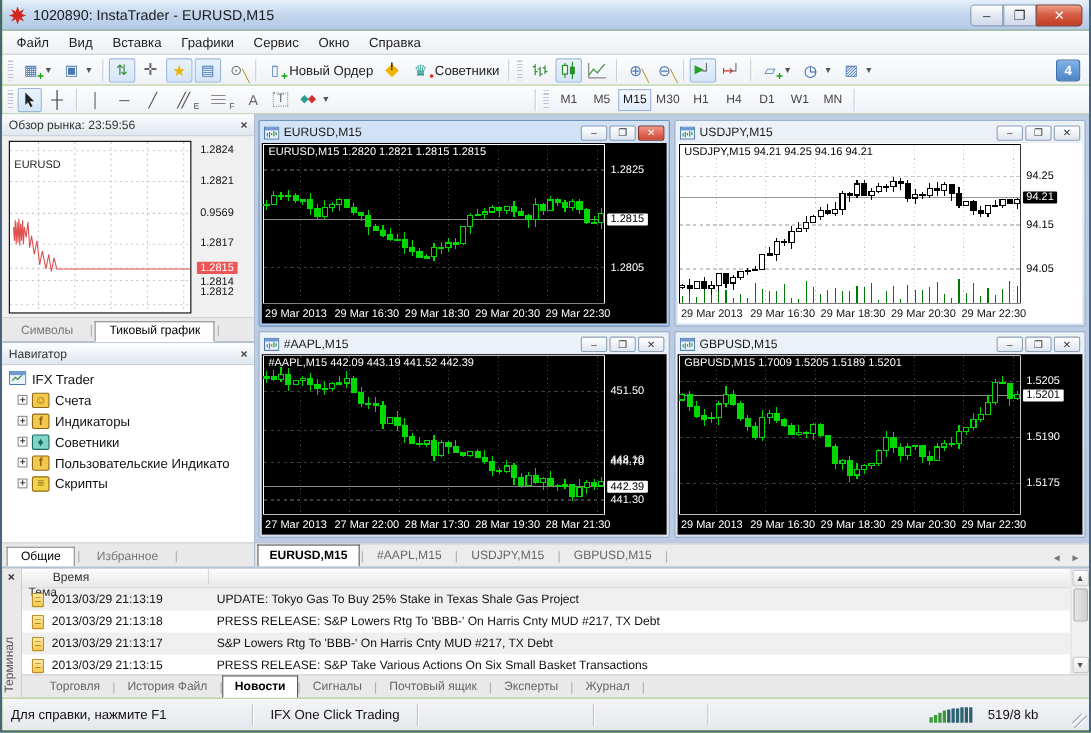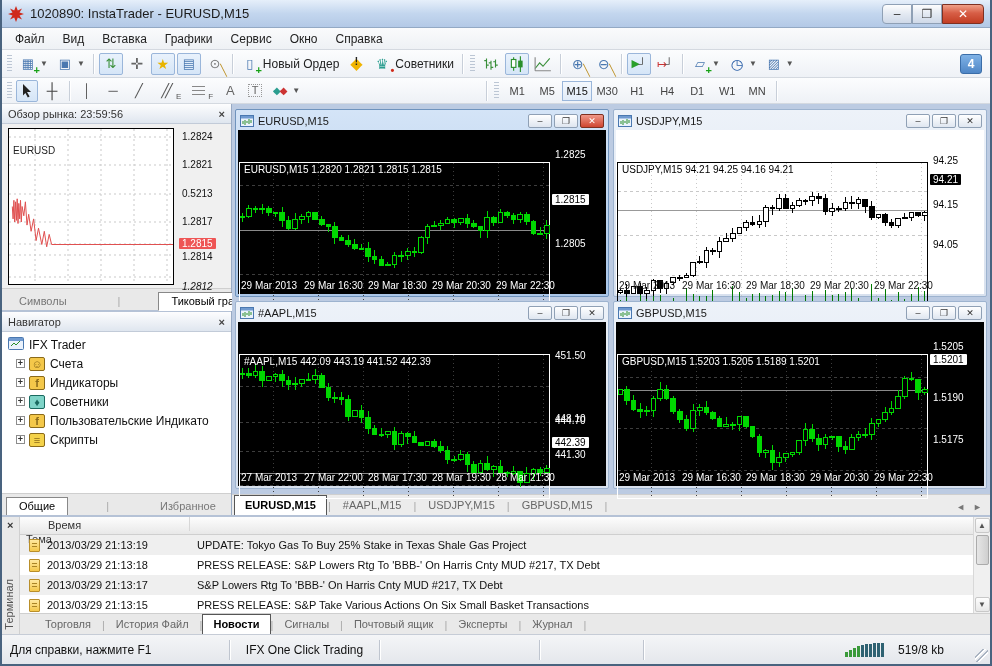--- a/index.html
+++ b/index.html
@@ -31,21 +31,21 @@
   .ico .ovc{position:absolute;left:0;right:0;top:1px;font-size:10px;font-weight:bold;color:#222;text-align:center;}
   .tf-btn{height:20px;min-width:30px;display:inline-flex;align-items:center;justify-content:center;font-size:11px;color:#444;border:1px solid transparent;margin:0;}
   .tf-btn.pressed{background:linear-gradient(#f4f8fd,#e2ecf8);border-color:#9ab6da;color:#111;}
   .notif{margin-left:auto;margin-right:6px;width:22px;height:20px;background:linear-gradient(#7fb2e6,#4f86c6);border:1px solid #3a6da8;border-radius:3px;color:#fff;font-size:12px;font-weight:bold;display:flex;align-items:center;justify-content:center;}
   
   .main{display:flex;height:411px;background:#bccbe2;}
   .leftcol{width:230px;flex:none;display:flex;flex-direction:column;border-right:1px solid #98aac4;background:#f0f0f0;}
   .panel{display:flex;flex-direction:column;border-bottom:2px solid #b5c2d6;background:#f0f0f0;}
   .panel-hd{height:20px;background:linear-gradient(#fdfdfe,#dfe6ef);border-bottom:1px solid #c2cbd8;display:flex;align-items:center;padding:0 6px;font-size:11px;color:#333;}
   .panel-hd .x{margin-left:auto;font-size:11px;font-weight:bold;color:#444;}
-  .panel-tabs{height:22px;display:flex;align-items:flex-end;background:#e9e9e9;border-top:1px solid #cfcfcf;font-size:11px;color:#777;padding-left:4px;gap:36px;}
+  .panel-tabs{height:22px;display:flex;align-items:flex-end;background:#e9e9e9;border-top:1px solid #cfcfcf;font-size:11px;color:#777;padding-left:4px;}
   .ptab{padding:2px 12px 3px;border:1px solid transparent;margin-bottom:-1px;white-space:nowrap;}
   .ptab.active{background:#fff;border-color:#888;border-bottom-color:#fff;color:#000;box-shadow:0 -1px 0 #fff inset;}
   .ptab-sep{color:#aaa;padding:2px 2px 3px;}
   
   .mw{height:208px;}
   .mw-chart{flex:1;position:relative;background:#f0f0f0;}
   .mw-plot{position:absolute;left:6px;top:4px;width:166px;height:157px;background:#fff;border:1px solid #000;}
   .mw-plot svg{display:block;}
   .mw-sym{position:absolute;left:4px;top:16px;font-size:10px;color:#222;}
   .mw-axis{position:absolute;left:176px;top:4px;width:52px;height:157px;}
@@ -65,21 +65,21 @@
   .cwin.active{background:linear-gradient(#d4e4f7,#aac6e8);border-color:#6f93bd;}
   .cwin.inactive{background:linear-gradient(#edf2f9,#d8e1ee);}
   .cw-title{height:18px;display:flex;align-items:center;font-size:11px;color:#1a1a1a;padding:0 2px;}
   .cw-title .cw-label{flex:1;white-space:nowrap;overflow:hidden;}
   .cw-icon{width:14px;height:12px;margin-right:4px;flex:none;}
   .cwb{width:24px;height:14px;border:1px solid #8fa0b5;background:linear-gradient(#fff,#dfe6f0);display:inline-flex;align-items:center;justify-content:center;font-size:9px;color:#333;margin-left:2px;border-radius:2px;line-height:1;}
   .cwb.close-active{background:linear-gradient(#f0988a,#cf4530);color:#fff;border-color:#7e3021;font-weight:bold;}
   .cw-body{position:relative;height:164px;}
   .cw-body.dark{background:#000;}
   .cw-body.light{background:#fff;}
-  .plot{position:absolute;left:1px;top:1px;margin-top:31px;}
+  .plot{position:absolute;left:1px;top:1px;}
   .plot svg{display:block;}
   .ohlc{position:absolute;left:5px;top:2px;font-size:10px;white-space:nowrap;}
   .axiscol{position:absolute;top:1px;right:0;width:56px;height:146px;font-size:10px;}
   .axiscol .al{position:absolute;left:5px;line-height:11px;}
   .axiscol .al.cur{padding:0 3px;left:2px;border-radius:1px;}
   .timesrow{position:absolute;left:1px;bottom:1px;height:15px;font-size:10px;}
   .timesrow .tl{position:absolute;top:2px;white-space:nowrap;}
   
   .chart-tabbar{position:absolute;left:0;right:0;bottom:0;height:21px;background:#ececec;border-top:1px solid #cfcfcf;display:flex;align-items:flex-end;font-size:11px;color:#666;padding-left:2px;}
   .ctab{padding:3px 10px;white-space:nowrap;border:1px solid transparent;}
@@ -340,25 +340,25 @@
                 <line x1="0" y1="115" x2="164" y2="115" stroke="#c9c9c9" stroke-dasharray="2 3"></line>
                 <line x1="0" y1="126" x2="164" y2="126" stroke="#c9c9c9" stroke-dasharray="2 3"></line>
                 <line x1="0" y1="148" x2="164" y2="148" stroke="#c9c9c9" stroke-dasharray="2 3"></line>
                 <polyline points="3.3,77.5 4.1,89.9 4.9,71.3 5.7,93.0 6.6,72.8 7.4,91.4 8.2,69.8 9.0,94.5 9.8,74.4 10.7,89.9 11.5,71.3 12.3,93.0 13.1,77.5 14.8,86.8 16.4,72.8 18.0,96.1 19.7,85.3 22.1,102.3 24.6,89.9 27.1,111.6 29.5,99.2 32.8,115.5 35.3,102.3 37.7,117.8 40.2,105.4 42.6,115.5 164.0,115.5" fill="none" stroke="#e05050" stroke-width="1"></polyline>
               </svg>
             <span class="mw-sym">EURUSD</span>
           </div>
           <div class="mw-axis" id="mw-axis">
               <div class="al" style="top: 3px;">1.2824</div>
               <div class="al" style="top: 31px;">1.2821</div>
-              <div class="al" style="top: 60px;">0.5213</div>
+              <div class="al" style="top: 60px;">0.9569</div>
               <div class="al" style="top: 88px;">1.2817</div>
               <div class="al red" style="top: 110px;">1.2815</div>
               <div class="al" style="top: 123px;">1.2814</div>
-              <div class="al" style="top: 153px; font-style: italic;">1.2812</div>
+              <div class="al" style="top: 132px;">1.2812</div>
             </div>
         </div>
         <div class="panel-tabs" id="mw-tabs">
             <span class="ptab">Символы</span>
             <span class="ptab-sep">|</span>
             <span class="ptab active">Тиковый график</span>
             <span class="ptab-sep">|</span>
           </div>
       </div>
 
@@ -997,21 +997,21 @@
                 <rect x="278.9" y="42.7" width="4.6" height="11.5" fill="#000" stroke="#00d800"></rect>
                 <line x1="287.8" y1="21.9" x2="287.8" y2="44.8" stroke="#00d800"></line>
                 <rect x="285.5" y="24.5" width="4.6" height="18.2" fill="#000" stroke="#00d800"></rect>
                 <line x1="294.5" y1="18.4" x2="294.5" y2="26.5" stroke="#00d800"></line>
                 <rect x="292.1" y="24.5" width="4.6" height="1.0" fill="#00d800" stroke="#00d800"></rect>
                 <line x1="301.1" y1="24.8" x2="301.1" y2="46.0" stroke="#00d800"></line>
                 <rect x="298.8" y="25.4" width="4.6" height="13.5" fill="#00d800" stroke="#00d800"></rect>
                 <line x1="307.7" y1="32.5" x2="307.7" y2="40.9" stroke="#00d800"></line>
                 <rect x="305.4" y="35.5" width="4.6" height="3.4" fill="#000" stroke="#00d800"></rect>
               </svg>
-              <div class="ohlc" style="color: rgb(255, 255, 255);">GBPUSD,M15 1.5203 1.5205 1.5189 1.5201</div>
+              <div class="ohlc" style="color: rgb(255, 255, 255);">GBPUSD,M15 1.7009 1.5205 1.5189 1.5201</div>
             </div>
             <div class="axiscol">
               <div class="al" style="top: 18px; color: rgb(255, 255, 255);">1.5205</div>
               <div class="al cur" style="top: 31px; color: rgb(0, 0, 0); background: rgb(255, 255, 255);">1.5201</div>
               <div class="al" style="top: 69px; color: rgb(255, 255, 255);">1.5190</div>
               <div class="al" style="top: 111px; color: rgb(255, 255, 255);">1.5175</div>
             </div>
             <div class="timesrow" style="width: 311px;">
               <span class="tl" style="left: 2px; color: rgb(255, 255, 255);">29 Mar 2013</span>
               <span class="tl" style="left: 65px; color: rgb(255, 255, 255);">29 Mar 16:30</span>

